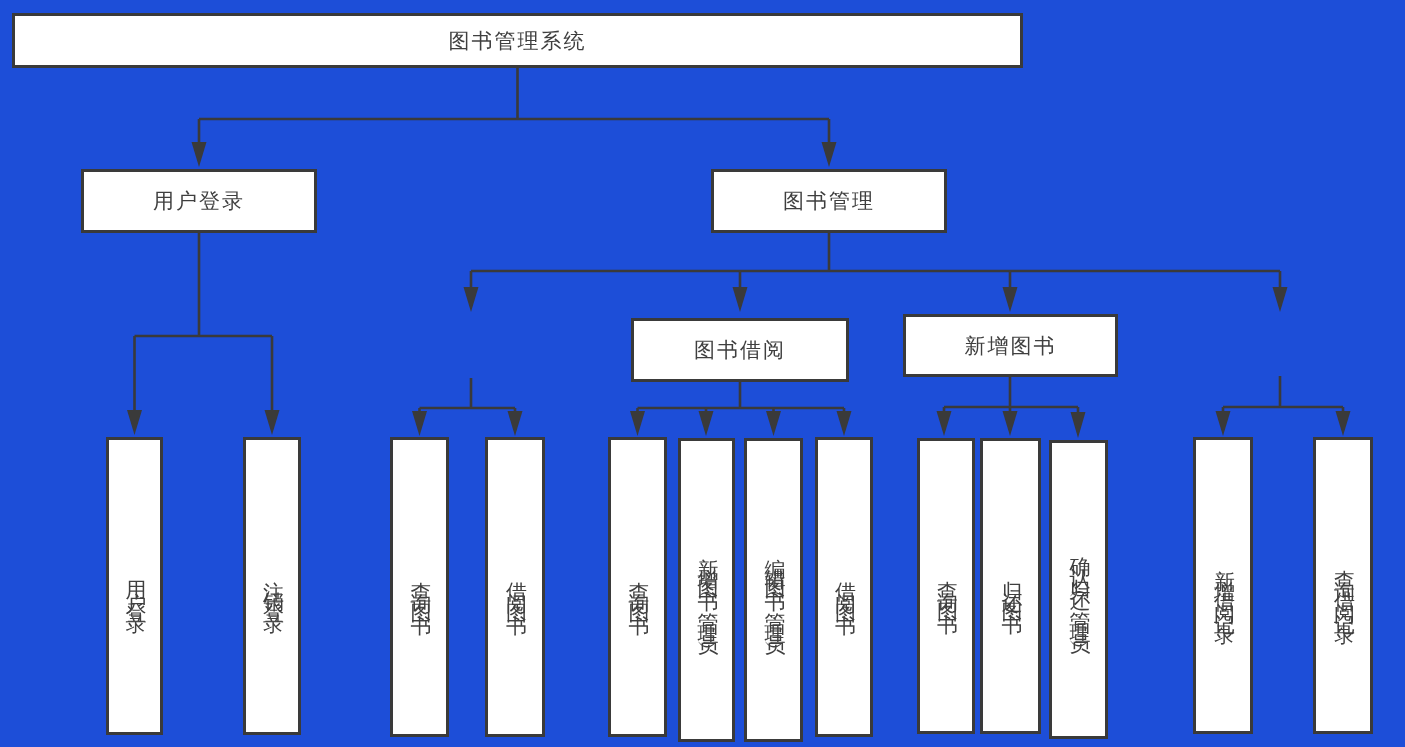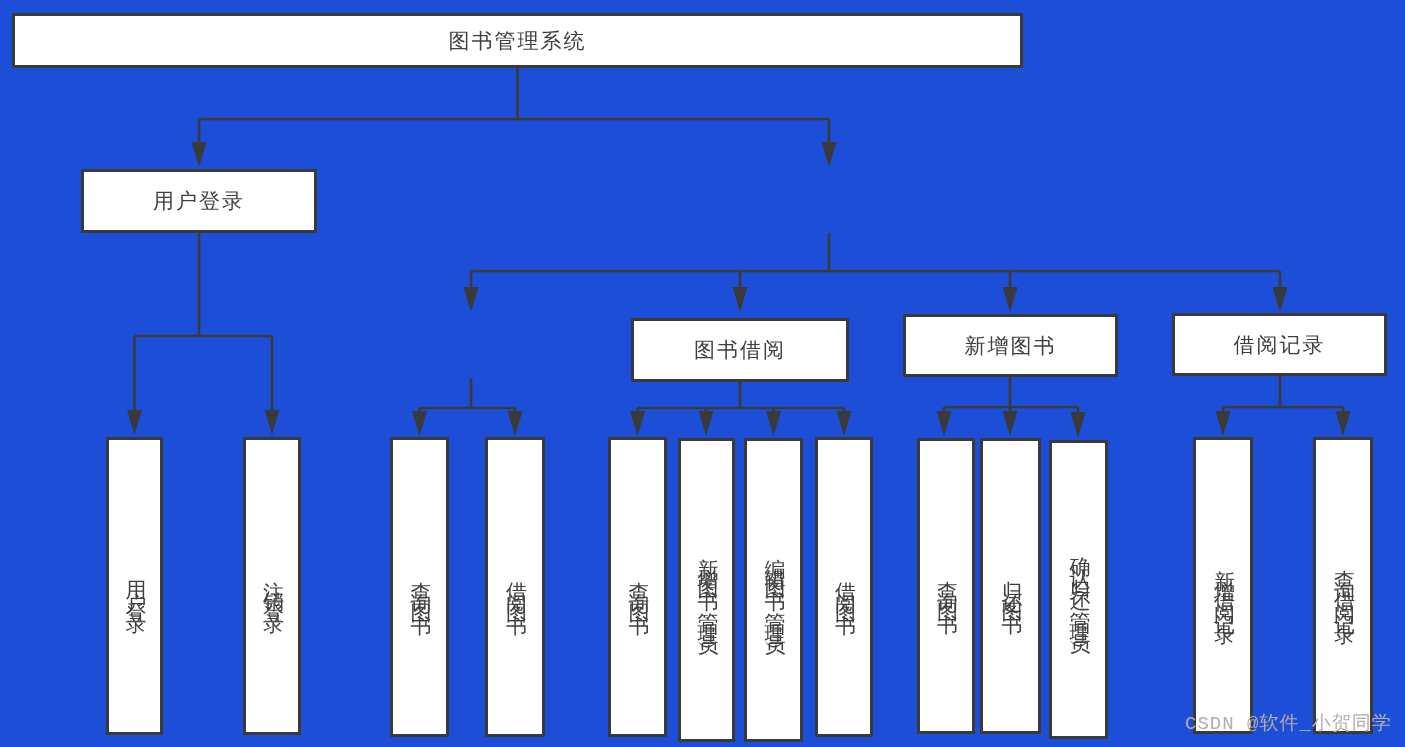--- a/index.html
+++ b/index.html
@@ -116,29 +116,29 @@
     </g>
   </svg>
 
   <div class="node" style="left:12px;top:13px;width:1011px;height:55px;">
     <span>图书管理系统</span>
   </div>
 
   <div class="node" style="left:81px;top:169px;width:236px;height:64px;">
     <span>用户登录</span>
   </div>
+  <div class="node" style="left:711px;top:169px;width:236px;height:64px;">
+    <span>图书管理</span>
+  </div>
 
   <div class="node" style="left:631px;top:318px;width:218px;height:64px;">
     <span>图书借阅</span>
   </div>
   <div class="node" style="left:903px;top:314px;width:215px;height:63px;">
     <span>新增图书</span>
-  </div>
-  <div class="node" style="left:1172px;top:313px;width:215px;height:63px;">
-    <span>借阅记录</span>
   </div>
 
   <div class="node leaf" style="left:106px;top:437px;width:57px;height:298px;">
     <span>用户登录</span>
   </div>
   <div class="node leaf" style="left:243px;top:437px;width:58px;height:298px;">
     <span>注销登录</span>
   </div>
 
   <div class="node leaf" style="left:390px;top:437px;width:59px;height:300px;">
@@ -171,15 +171,14 @@
     <span>确认归还（管理员）</span>
   </div>
 
   <div class="node leaf" style="left:1193px;top:437px;width:60px;height:297px;">
     <span>新增借阅记录</span>
   </div>
   <div class="node leaf" style="left:1313px;top:437px;width:60px;height:297px;">
     <span>查询借阅记录</span>
   </div>
 
-  <div id="watermark">CSDN @软件_小贺同学</div>
 
 </div>
 
 </body></html>

